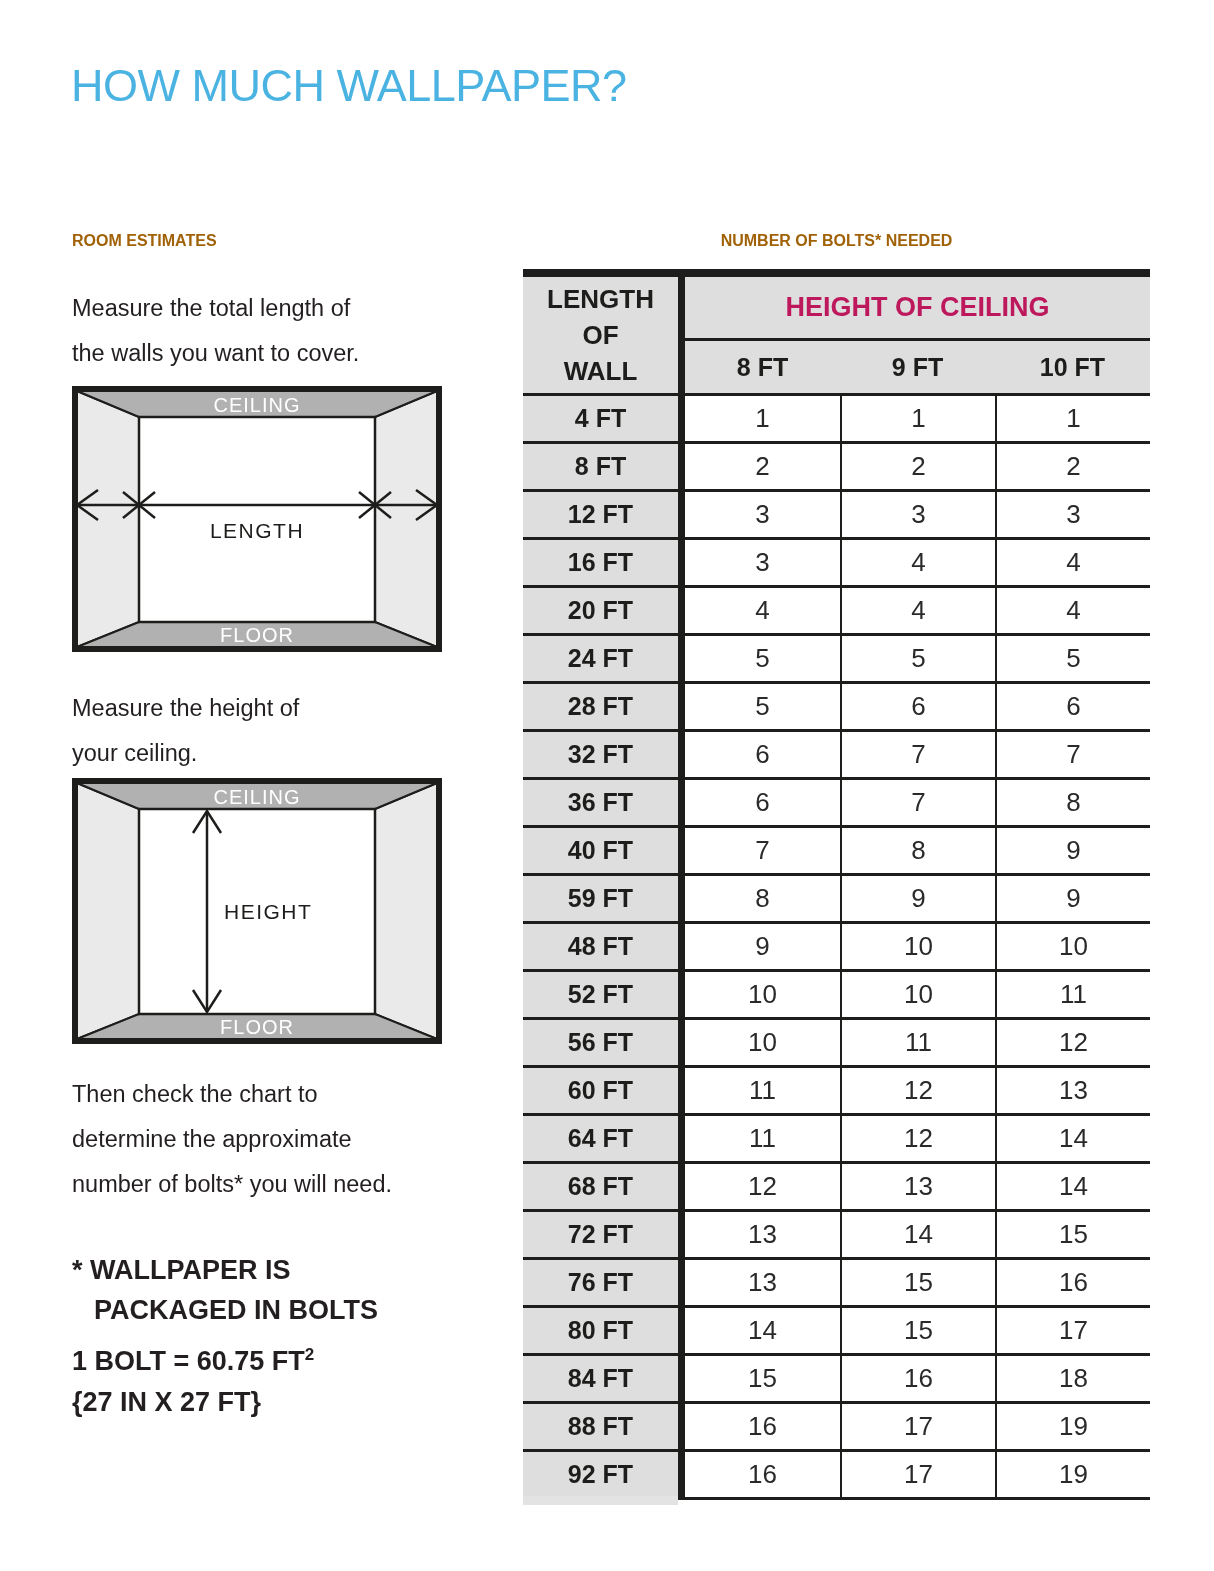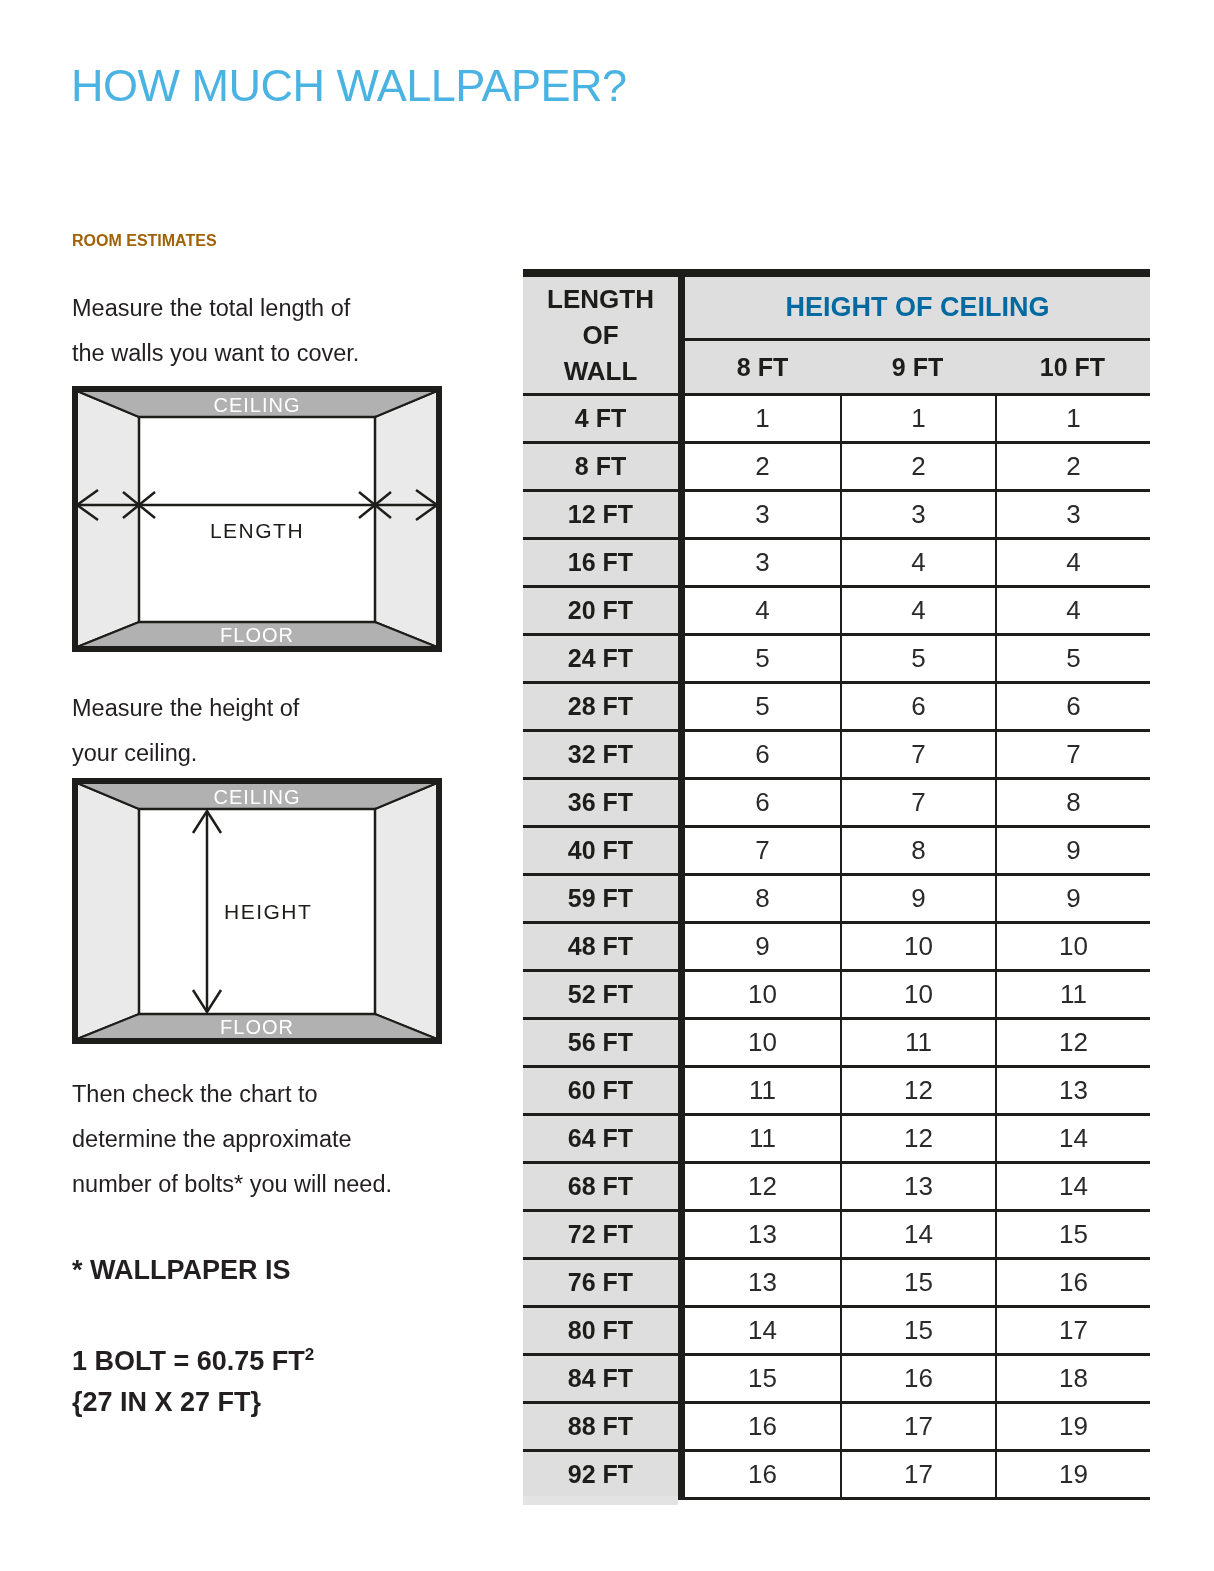--- a/index.html
+++ b/index.html
@@ -86,21 +86,21 @@
     color: #1d1d1b;
     padding: 4px 20px;
   }
   .vbar { background: #1d1d1b; }
   .right-head { display: flex; flex-direction: column; }
   .hoc {
     height: 64px;
     background: #dedede;
     border-bottom: 3px solid #1d1d1b;
     display: flex; align-items: center; justify-content: center;
-    font-size: 27px; font-weight: bold; color: #0369a1;
+    font-size: 27px; font-weight: bold; color: #be185d;
   }
   .subheads {
     flex: 1;
     background: #dedede;
     display: grid; grid-template-columns: 1fr 1fr 1fr;
   }
   .subheads div {
     display: flex; align-items: center; justify-content: center;
     font-size: 25px; font-weight: bold; color: #1d1d1b;
   }
@@ -129,20 +129,21 @@
   }
 </style>
 </head>
 <body>
 
 <div class="page">
 
   <div class="abs title">HOW MUCH WALLPAPER?</div>
 
   <div class="abs section-heading room-heading">ROOM ESTIMATES</div>
+  <div class="abs section-heading table-heading">NUMBER OF BOLTS* NEEDED</div>
 
   <div class="abs para p1">Measure the total length of
 the walls you want to cover.</div>
 
   <svg class="abs diagram d1" viewBox="0 0 370 266">
     <rect x="2.5" y="2.5" width="365" height="261" fill="#ffffff" stroke="#1d1d1b" stroke-width="5"></rect>
     <polygon points="5,5 67,31 67,236 5,261" fill="#eaeaea" stroke="#1d1d1b" stroke-width="2"></polygon>
     <polygon points="365,5 303,31 303,236 365,261" fill="#eaeaea" stroke="#1d1d1b" stroke-width="2"></polygon>
     <polygon points="5,5 365,5 303,31 67,31" fill="#b1b1b1" stroke="#1d1d1b" stroke-width="2"></polygon>
     <polygon points="5,261 365,261 303,236 67,236" fill="#b1b1b1" stroke="#1d1d1b" stroke-width="2"></polygon>
@@ -180,20 +181,21 @@
     <text x="152" y="141" text-anchor="start" fill="#1d1d1b" font-size="21" letter-spacing="1.5">HEIGHT</text>
     <text x="185" y="256" text-anchor="middle" fill="#ffffff" font-size="20" letter-spacing="1">FLOOR</text>
   </svg>
 
   <div class="abs para p3">Then check the chart to
 determine the approximate
 number of bolts* you will need.</div>
 
   <div class="abs footnote">
     <div>* WALLPAPER IS</div>
+    <div class="indent">PACKAGED IN BOLTS</div>
   </div>
 
   <div class="abs bolt-size">
     <div><span>1 BOLT = 60.75 FT</span><sup>2</sup></div>
     <div>{27 IN X 27 FT}</div>
   </div>
 
   <div class="abs wp-table">
     <div class="t-header">
       <div class="corner">LENGTH OF WALL</div>

